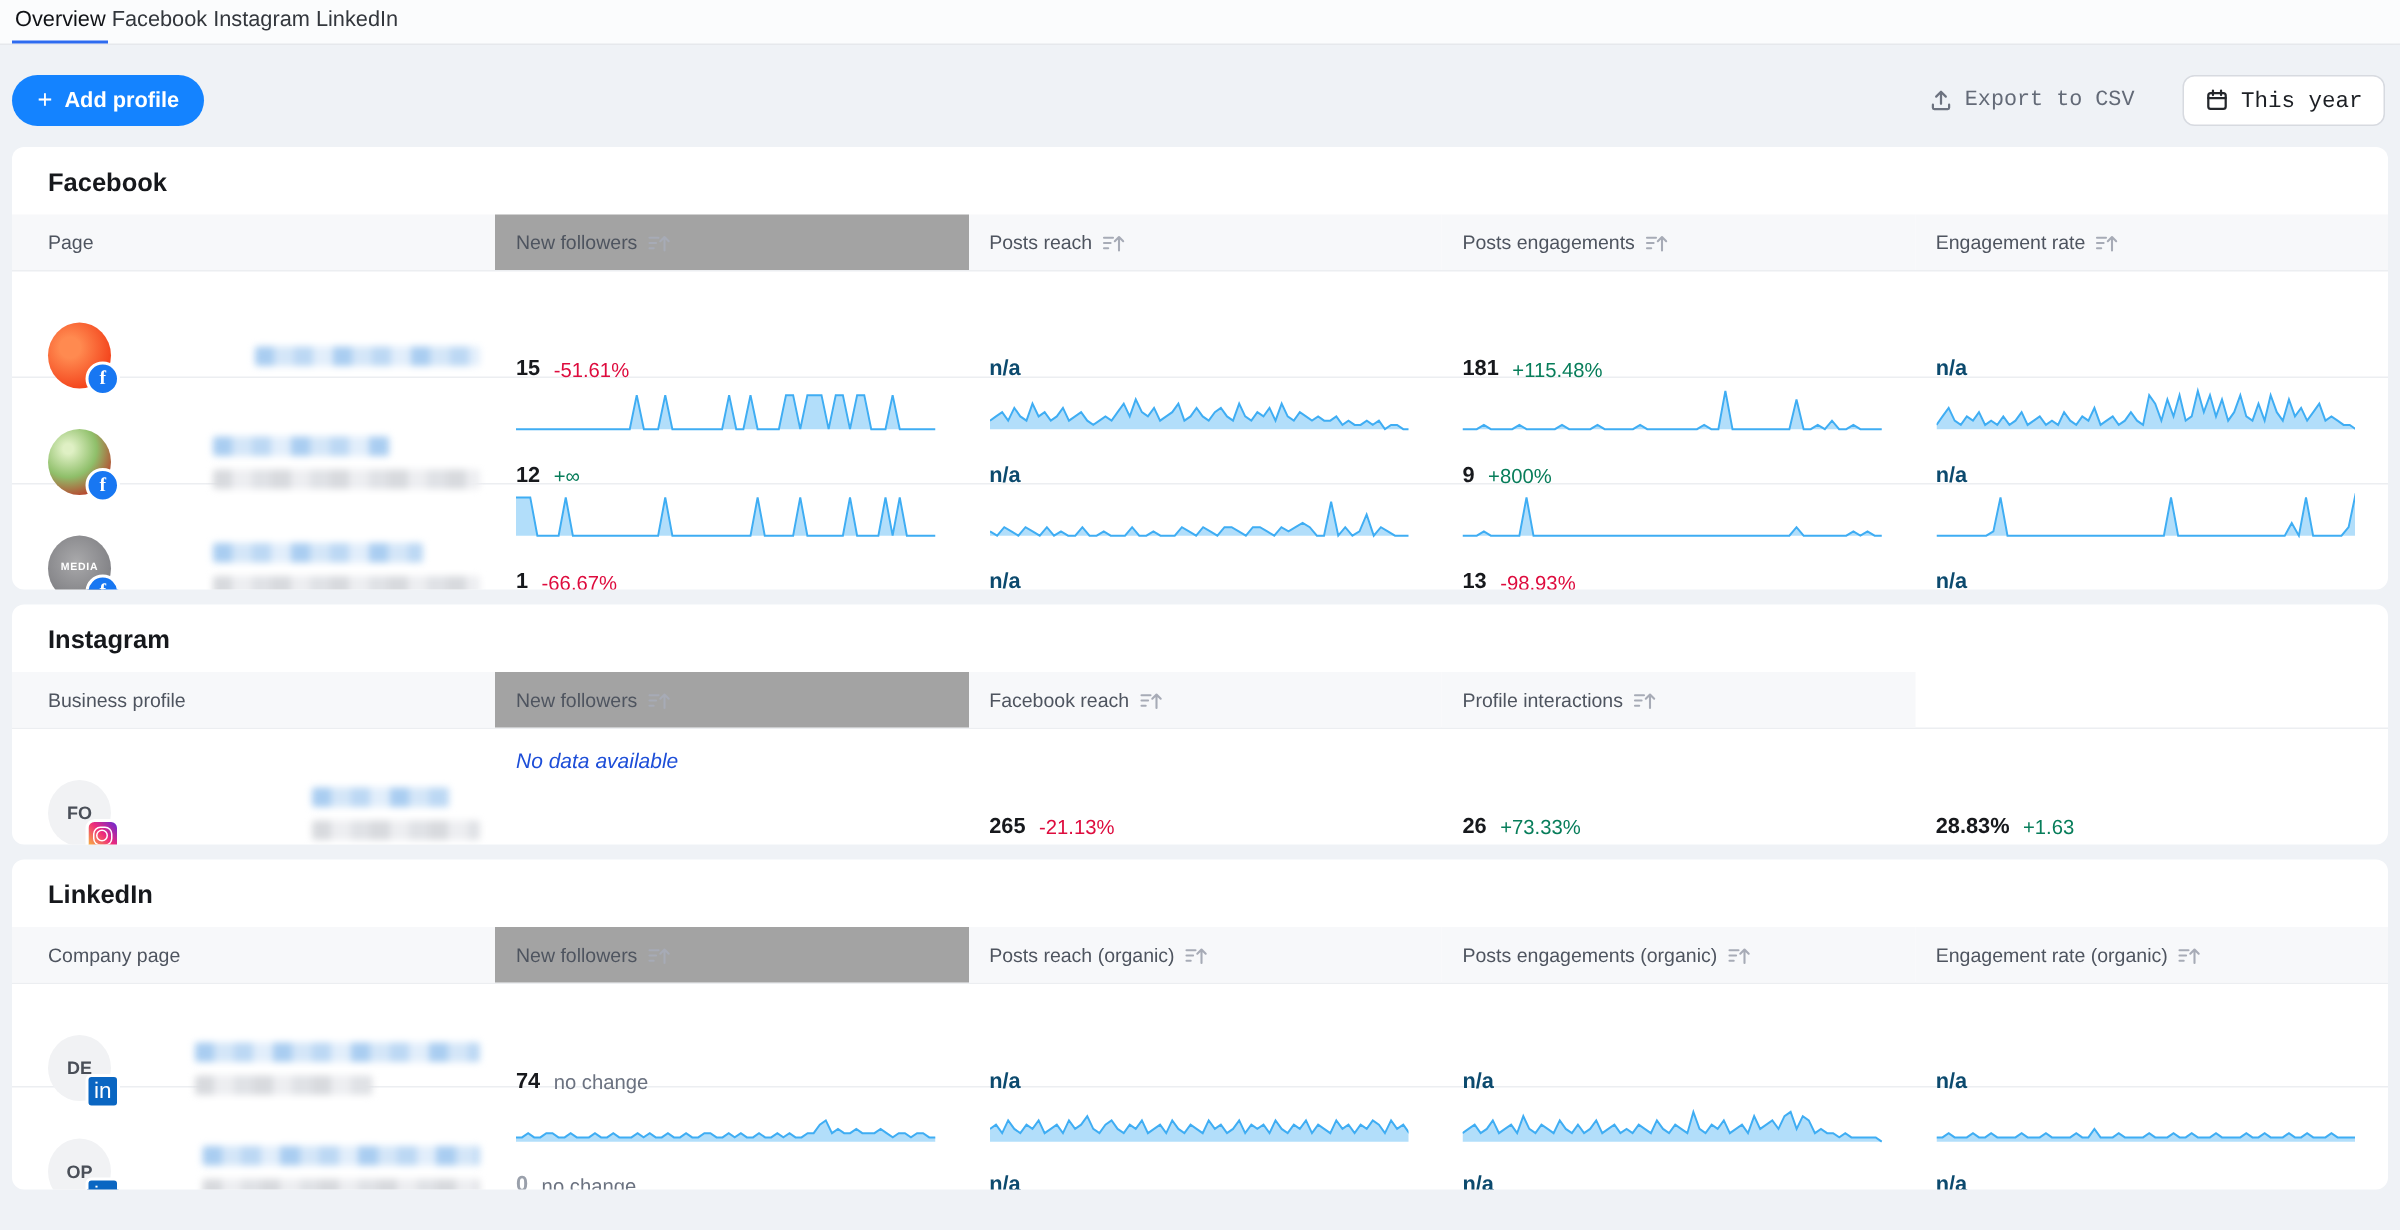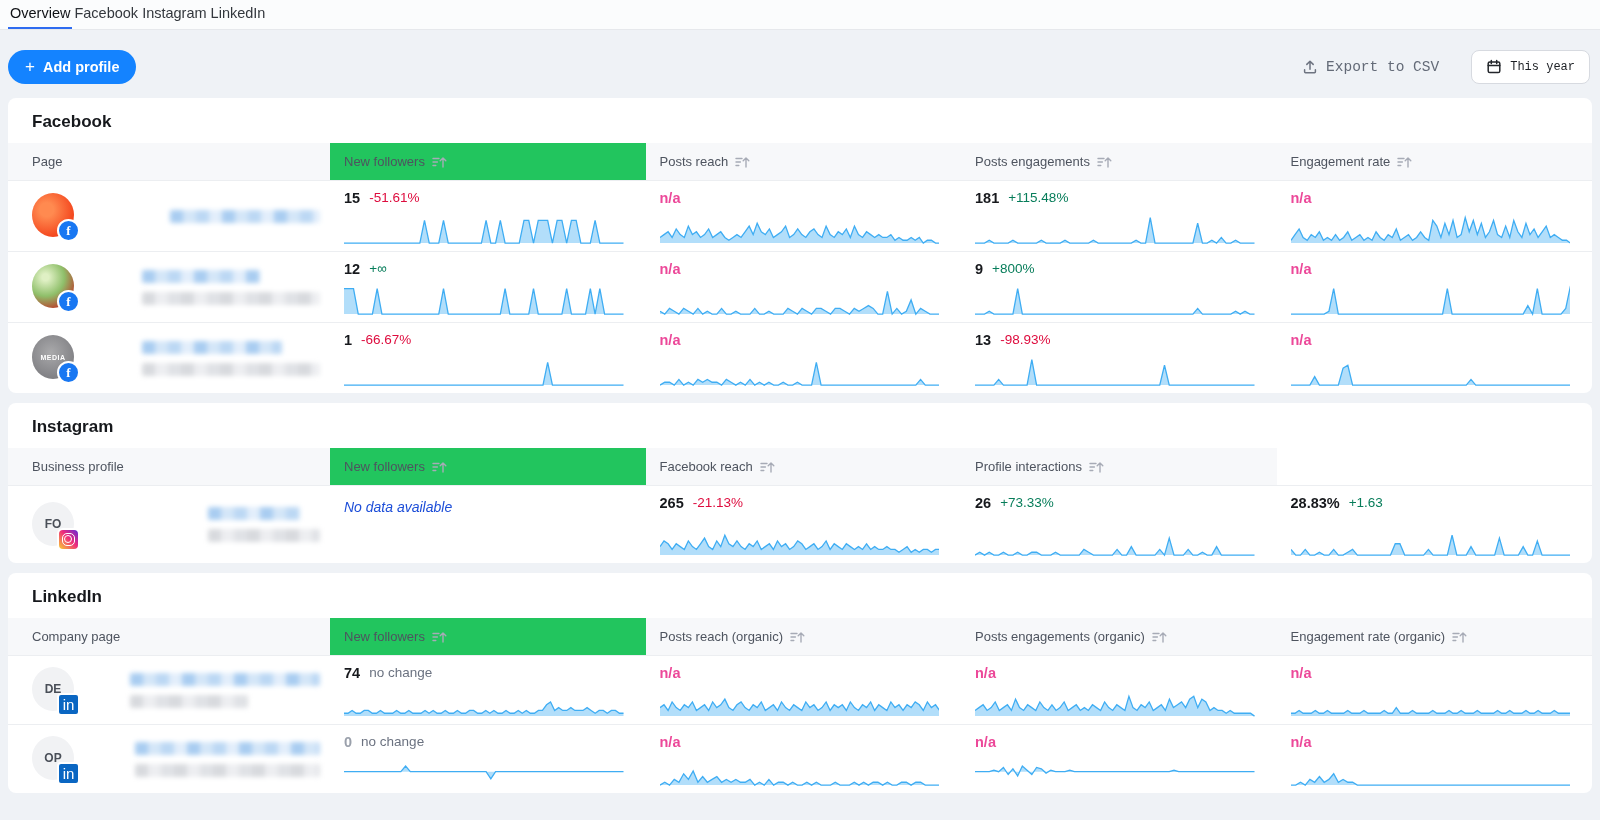--- a/index.html
+++ b/index.html
@@ -34,50 +34,50 @@
   }
   .btn-add .plus{font-size:17px;font-weight:500;line-height:1;margin-top:-1px;}
   .toolbar-right{display:flex;align-items:center;gap:26px;font-family:Liberation Mono, monospace;}
   .export{
     display:inline-flex;align-items:center;gap:8px;
     color:#636a77;font-size:14.5px;cursor:pointer;background:none;border:none;font-family:inherit;
   }
   .btn-range{
     display:inline-flex;align-items:center;gap:8px;
     background:#fff;border:1px solid #d7dae0;border-radius:8px;
-    height:34px;padding:0 14px;font-size:12px;color:#1c1f24;
+    height:34px;padding:0 14px;font-size:15px;color:#1c1f24;
     font-family:inherit;cursor:pointer;
   }
   
   .card{
     background:#fff;border-radius:8px;margin:0 8px 10px;
     overflow:hidden;
   }
   .card-title{font-size:17px;font-weight:700;padding:14px 24px 11px;color:#16181c;}
   .thead,.trow{display:grid;grid-template-columns:322px 1fr 1fr 1fr 1fr;}
   .th{
     background:#f7f8fa;height:37px;box-sizing:border-box;
     display:flex;align-items:center;gap:7px;
     font-size:13px;color:#4e545f;padding:0 10px 0 14px;cursor:pointer;
   }
   .th.entity{padding-left:24px;cursor:default;}
-  .th.hl{background:#22c55e;}
+  .th.hl{background:#a3a3a3;}
   .th .sort{display:inline-flex;margin-top:1px;}
   .trow{border-top:1px solid #eceef1;}
   .td{
     box-sizing:border-box;display:flex;flex-direction:column;
     justify-content:space-between;padding:9px 22px 6px 14px;
   }
   .td.entity{
     flex-direction:row;align-items:center;gap:16px;
     padding:8px 10px 8px 24px;cursor:pointer;
   }
-  .valline{display:flex;align-items:flex-start;gap:9px;}
+  .valline{display:flex;align-items:flex-end;gap:9px;margin-top:48px;}
   .num{font-size:14.5px;font-weight:700;color:#17191d;}
-  .num.na{color:#ec4899;}
+  .num.na{color:#0c4a6e;}
   .num.muted{color:#9aa0ab;}
   .delta{font-size:13.5px;}
   .delta.down{color:#de0c3e;}
   .delta.up{color:#077d5a;}
   .delta.neutral{color:#6b7280;}
   .no-data{font-size:14px;color:#1d4ed8;padding-top:4px;font-style:italic;}
   .spark{width:100%;height:34px;display:block;}
   
   .avatar-wrap{position:relative;width:44px;height:46px;flex:none;}
   .avatar{

